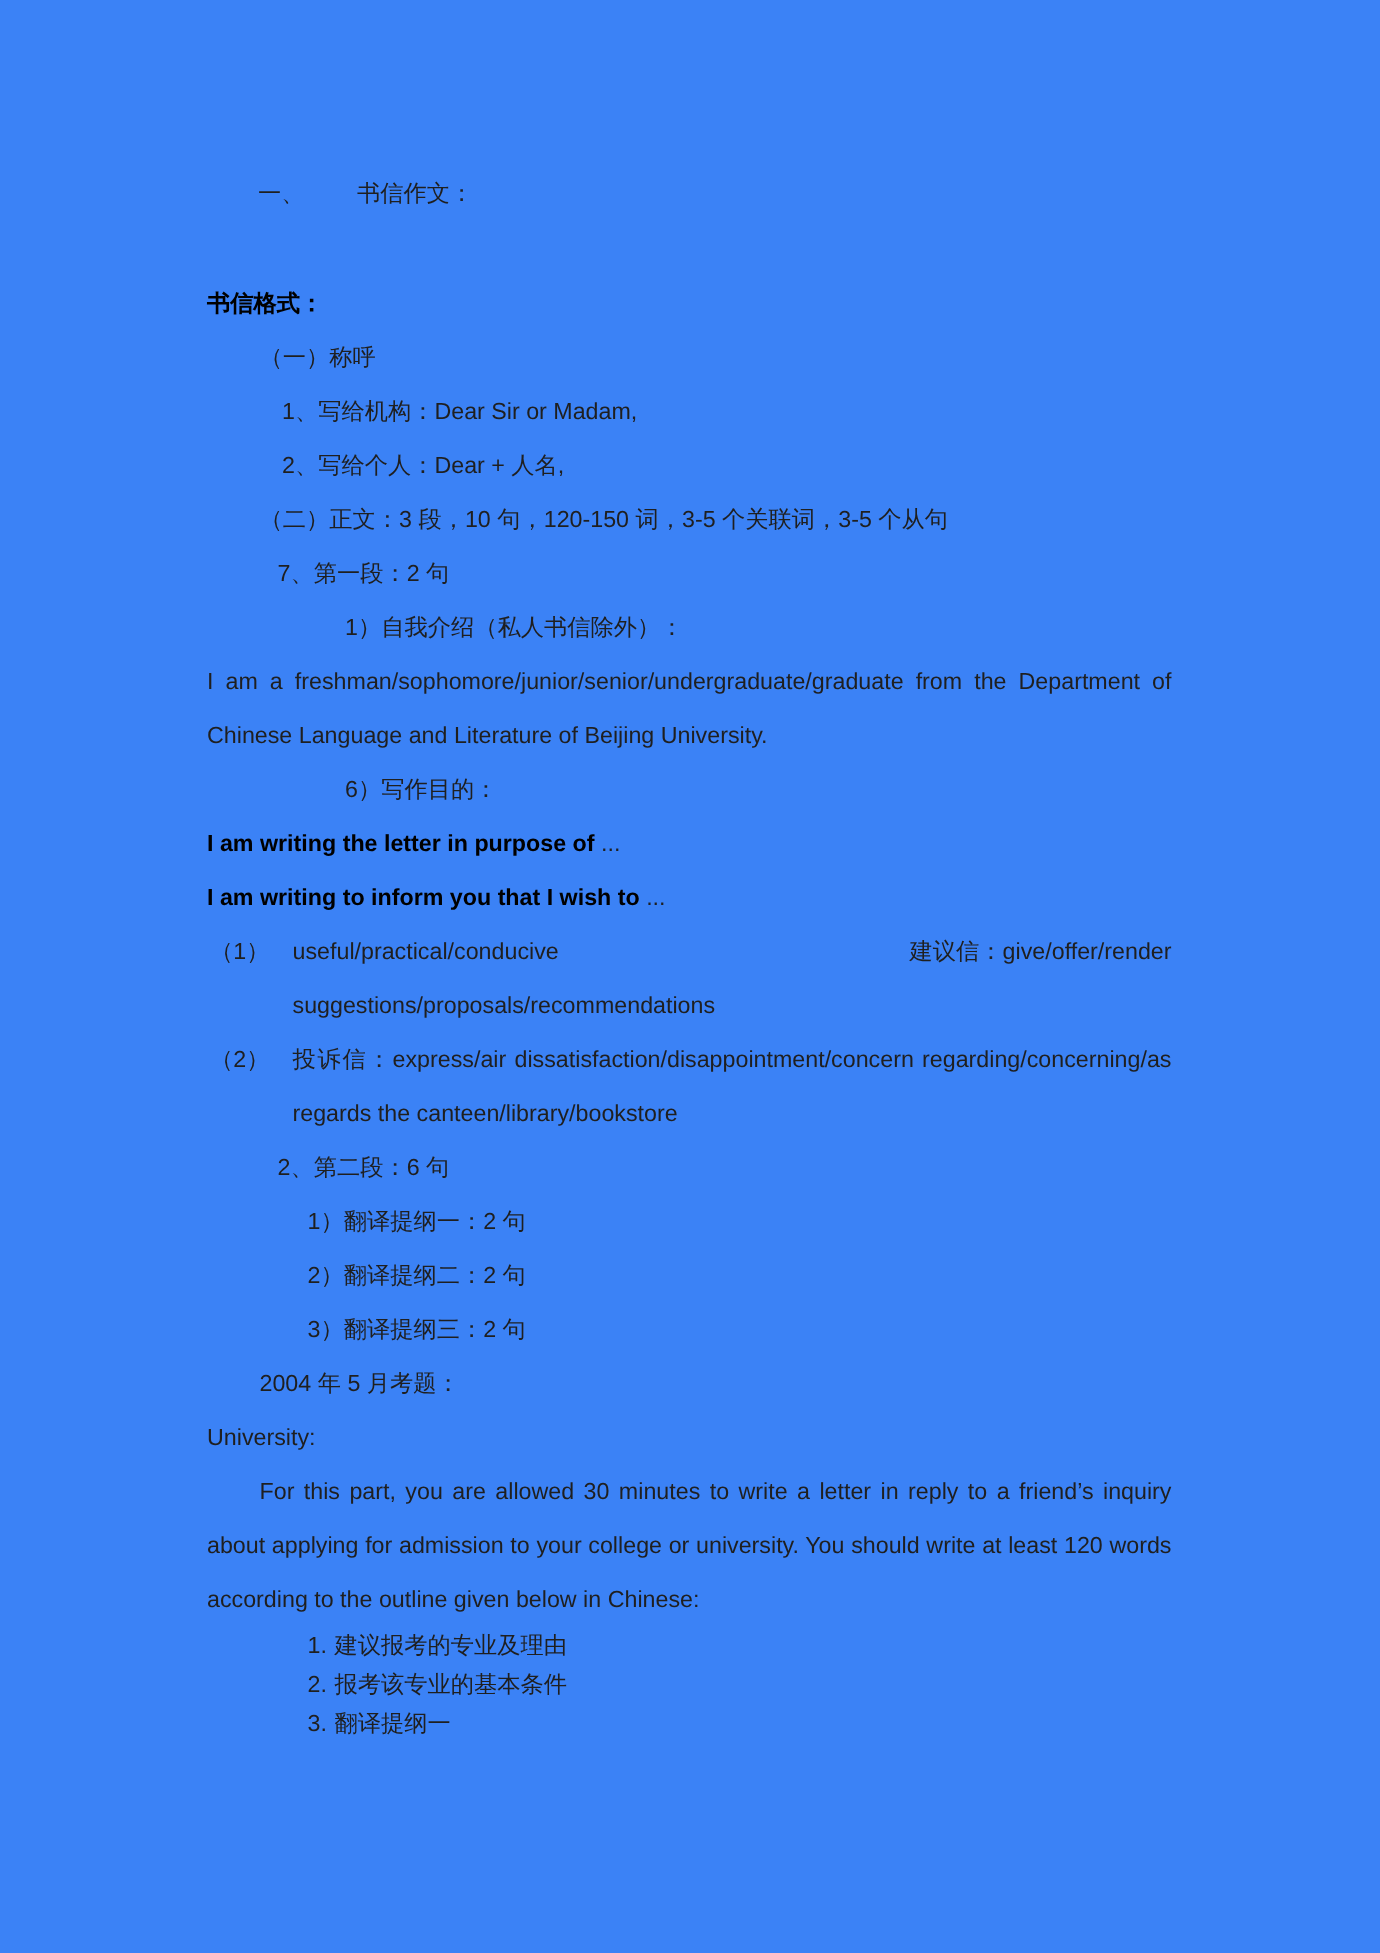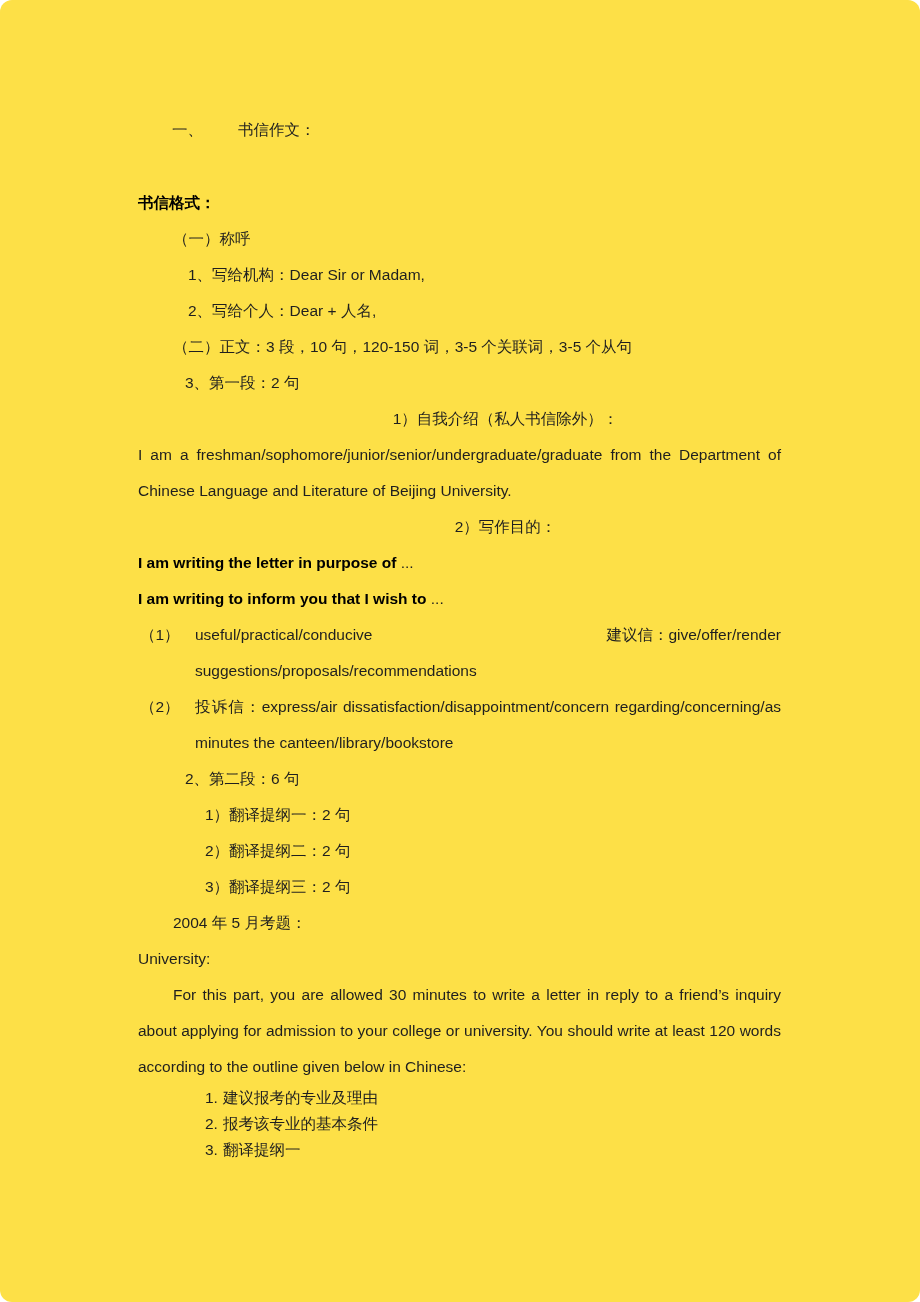--- a/index.html
+++ b/index.html
@@ -1,37 +1,36 @@
 <!DOCTYPE html>
 <html lang="zh"><head>
 <meta charset="utf-8">
 <style>
   html, body { margin: 0; padding: 0; background: #ffffff; }
   .page {
     position: relative;
     width: 920px;
     height: 1302px;
     box-sizing: border-box;
-    background: #fde047;
+    background: #3b82f6;
     color: #1f1f1f;
     font-family: "Liberation Sans", "DejaVu Sans", sans-serif;
     font-size: 15.5px;
     padding: 112px 139px 0 138px;
     overflow: hidden;
-    border-radius: 12px;
   }
   .ln   { line-height: 36px; white-space: nowrap; }
   .para { line-height: 36px; text-align: justify; }
   .sp   { height: 37px; }
   .i35  { padding-left: 35px; }
   .i47  { padding-left: 47px; }
   .i50  { padding-left: 50px; }
   .i57  { padding-left: 57px; }
   .i67  { padding-left: 67px; }
-  .i92  { padding-left: 92px; text-align: center; }
+  .i92  { padding-left: 92px; }
   .ti35 { text-indent: 35px; }
   .b    { font-weight: bold; color: #000000; }
   .hang { position: relative; padding-left: 57px; }
   .hang .marker { position: absolute; left: 2px; top: 0; white-space: nowrap; }
   .spread { display: flex; justify-content: space-between; }
   .outline-num { display: inline-block; width: 66px; margin-left: 34px; }
   .list-ln { line-height: 26px; white-space: nowrap; padding-left: 67px; }
   .list-num { display: inline-block; width: 18px; }
 </style>
 </head>
@@ -48,47 +47,47 @@
   <div class="ln b">书信格式：</div>
 
   <div class="ln i35">（一）称呼</div>
 
   <div class="ln i50">1、写给机构：Dear Sir or Madam,</div>
 
   <div class="ln i50">2、写给个人：Dear + 人名,</div>
 
   <div class="ln i35">（二）正文：3 段，10 句，120-150 词，3-5 个关联词，3-5 个从句</div>
 
-  <div class="ln i47">3、第一段：2 句</div>
+  <div class="ln i47">7、第一段：2 句</div>
 
   <div class="ln i92">1）自我介绍（私人书信除外）：</div>
 
   <div class="para">I am a freshman/sophomore/junior/senior/undergraduate/graduate from the Department of Chinese Language and Literature of Beijing University.</div>
 
-  <div class="ln i92">2）写作目的：</div>
+  <div class="ln i92">6）写作目的：</div>
 
   <div class="ln">
     <span class="b">I am writing the letter in purpose of</span><span> ...</span>
   </div>
 
   <div class="ln">
     <span class="b">I am writing to inform you that I wish to</span><span> ...</span>
   </div>
 
   <div class="ln hang spread">
     <span class="marker">（1）</span>
     <span>useful/practical/conducive</span>
     <span>建议信：give/offer/render</span>
   </div>
 
   <div class="ln i57">suggestions/proposals/recommendations</div>
 
   <div class="para hang">
     <span class="marker">（2）</span>
-    <span>投诉信：express/air dissatisfaction/disappointment/concern regarding/concerning/as minutes the canteen/library/bookstore</span>
+    <span>投诉信：express/air dissatisfaction/disappointment/concern regarding/concerning/as regards the canteen/library/bookstore</span>
   </div>
 
   <div class="ln i47">2、第二段：6 句</div>
 
   <div class="ln i67">1）翻译提纲一：2 句</div>
 
   <div class="ln i67">2）翻译提纲二：2 句</div>
 
   <div class="ln i67">3）翻译提纲三：2 句</div>
 

